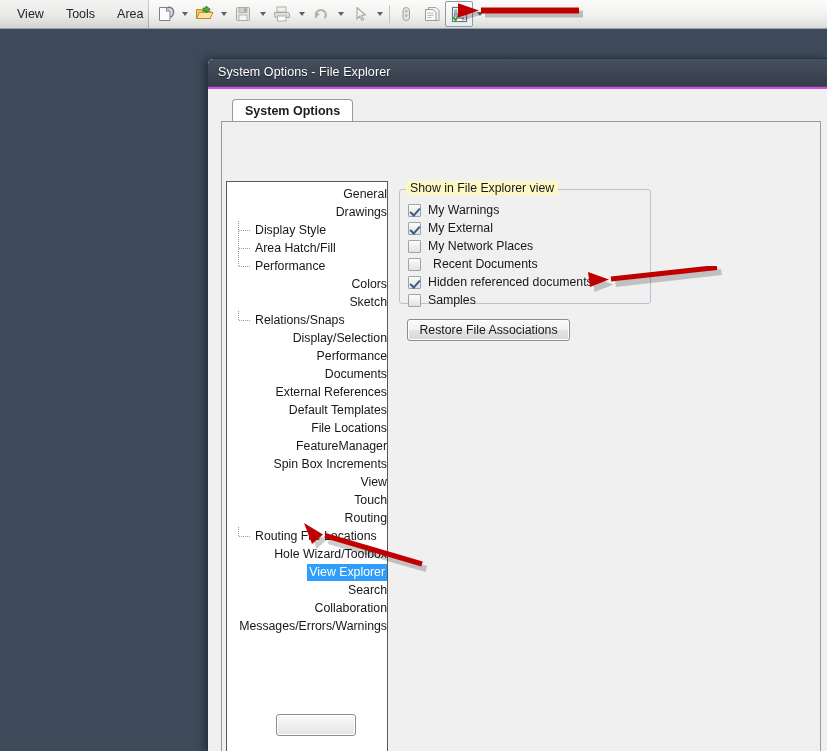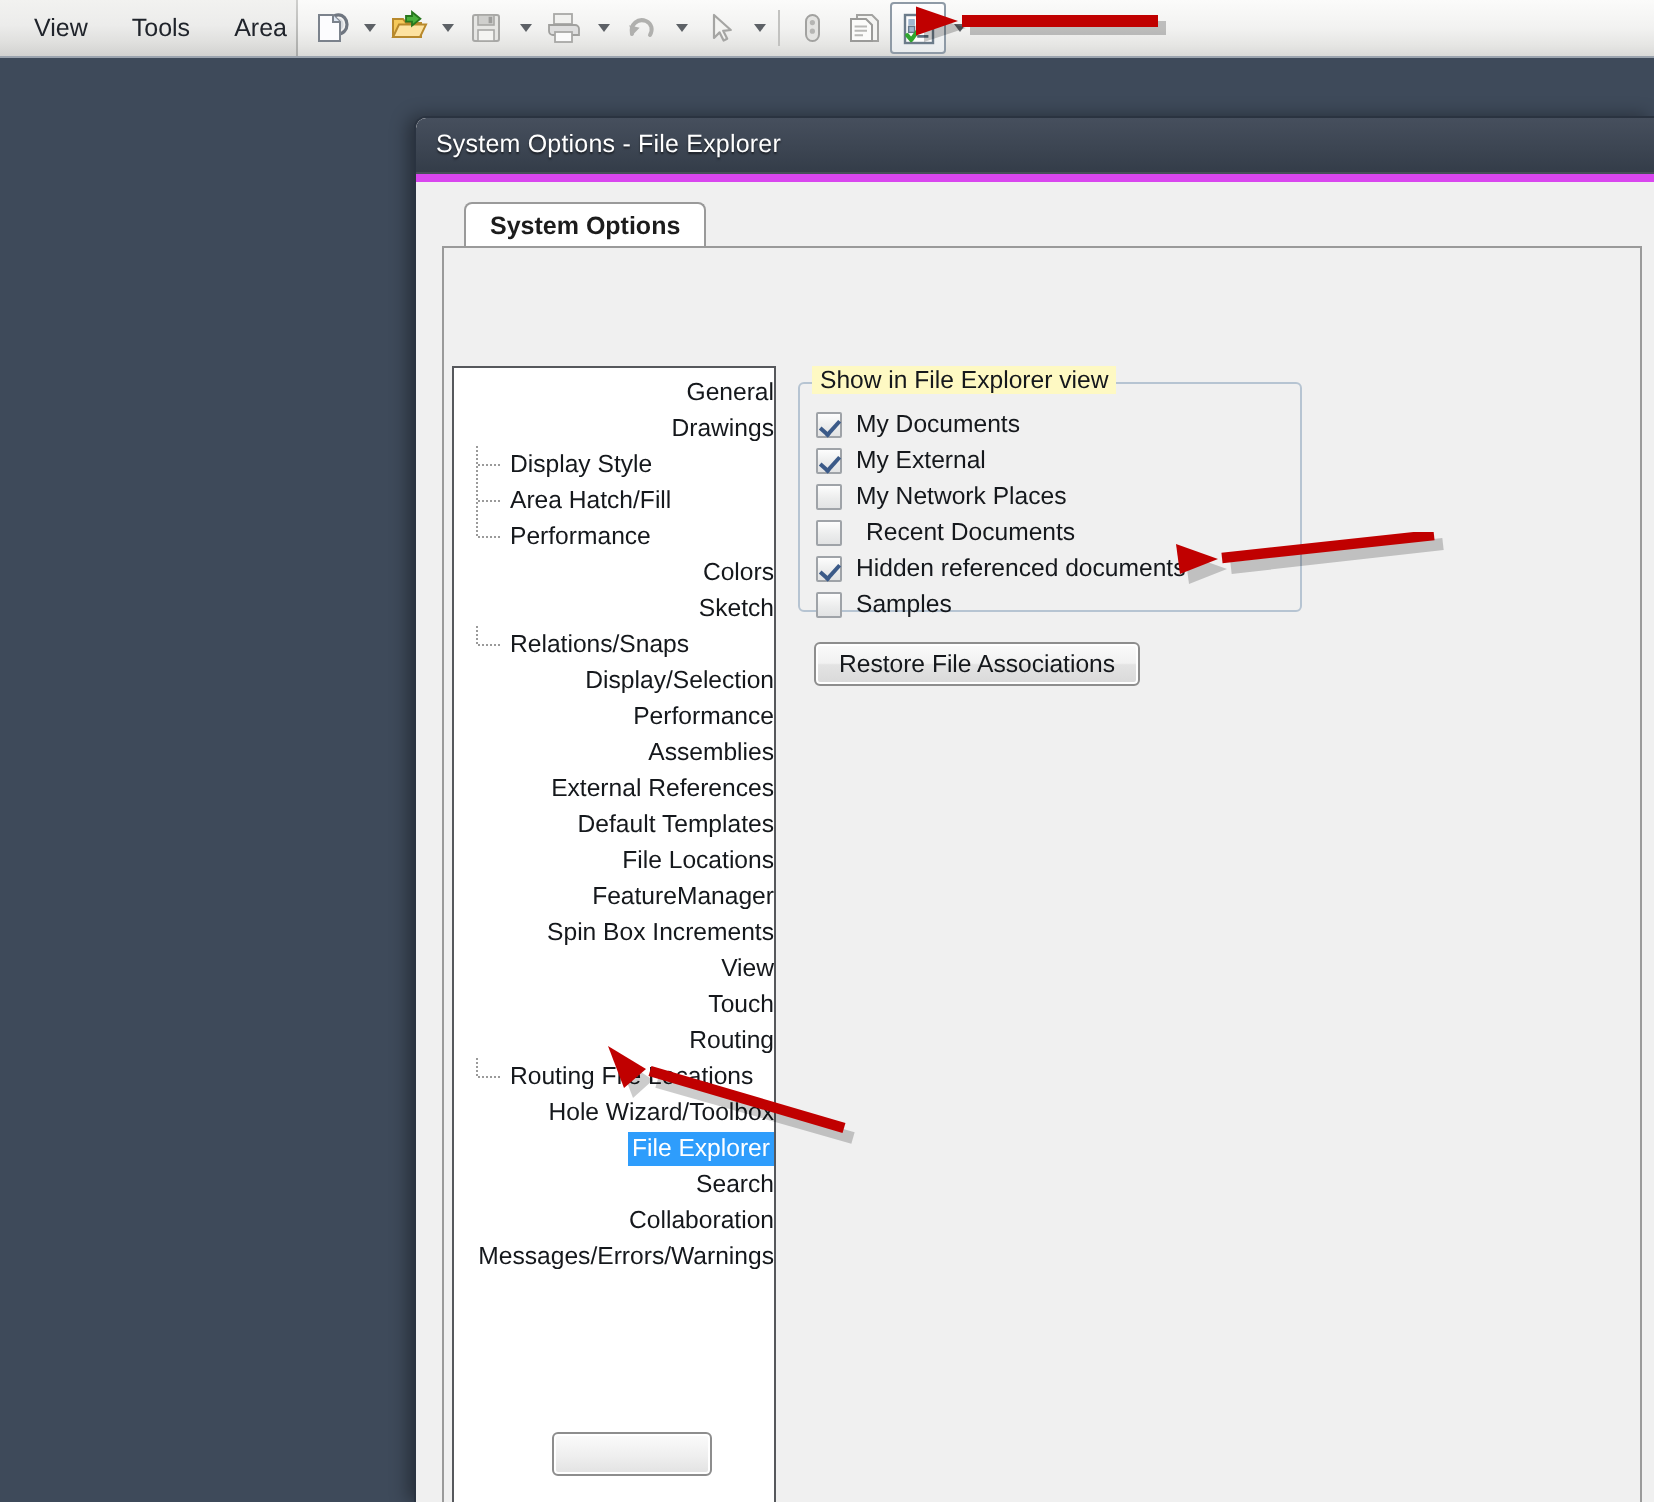--- a/index.html
+++ b/index.html
@@ -123,21 +123,21 @@
     font-size: 12.5px;
     color: #ffffff;
     text-shadow: 0 1px 1px rgba(0,0,0,0.55);
     letter-spacing: 0.1px;
   }
   #dialog-body {
     position: absolute;
     left: 0; top: 28px;
     width: 620px; height: 493px;
     background: #f0f0f0;
-    border-top: 4px solid #d946ef;
+    border-top: 2px solid #d946ef;
     box-sizing: border-box;
   }
 
   
   #tabstrip {
     position: absolute;
     left: 13px; top: 10px;
     width: 600px; height: 23px;
   }
   #tab-system-options {
@@ -463,47 +463,47 @@
             <span class="hline"></span>
           </span><span class="label-box">Performance</span></div>
         <div class="tree-item level0"><span class="label-box">Colors</span></div>
         <div class="tree-item level0"><span class="label-box">Sketch</span></div>
         <div class="tree-item level1"><span class="tree-connector last">
             <span class="vline"></span>
             <span class="hline"></span>
           </span><span class="label-box">Relations/Snaps</span></div>
         <div class="tree-item level0"><span class="label-box">Display/Selection</span></div>
         <div class="tree-item level0"><span class="label-box">Performance</span></div>
-        <div class="tree-item level0"><span class="label-box">Assemblies</span></div>
+        <div class="tree-item level0"><span class="label-box">Documents</span></div>
         <div class="tree-item level0"><span class="label-box">External References</span></div>
         <div class="tree-item level0"><span class="label-box">Default Templates</span></div>
         <div class="tree-item level0"><span class="label-box">File Locations</span></div>
         <div class="tree-item level0"><span class="label-box">FeatureManager</span></div>
         <div class="tree-item level0"><span class="label-box">Spin Box Increments</span></div>
         <div class="tree-item level0"><span class="label-box">View</span></div>
         <div class="tree-item level0"><span class="label-box">Touch</span></div>
         <div class="tree-item level0"><span class="label-box">Routing</span></div>
         <div class="tree-item level1"><span class="tree-connector last">
             <span class="vline"></span>
             <span class="hline"></span>
           </span><span class="label-box">Routing File Locations</span></div>
         <div class="tree-item level0"><span class="label-box">Hole Wizard/Toolbox</span></div>
-        <div class="tree-item level0 selected"><span class="label-box">File Explorer</span></div>
+        <div class="tree-item level0 selected"><span class="label-box">View Explorer</span></div>
         <div class="tree-item level0"><span class="label-box">Search</span></div>
         <div class="tree-item level0"><span class="label-box">Collaboration</span></div>
         <div class="tree-item level0"><span class="label-box">Messages/Errors/Warnings</span></div>
       </div>
 
     <div id="groupbox-show-in-view"></div>
     <div id="groupbox-legend">Show in File Explorer view</div>
 
     <div id="checkbox-list">
         <div class="checkbox-row" style="top: 112px;">
           <span class="cb checked"></span>
-          <span>My Documents</span>
+          <span>My Warnings</span>
         </div>
         <div class="checkbox-row" style="top: 130px;">
           <span class="cb checked"></span>
           <span>My External</span>
         </div>
         <div class="checkbox-row" style="top: 148px;">
           <span class="cb"></span>
           <span>My Network Places</span>
         </div>
         <div class="checkbox-row" style="top: 166px; gap: 12px;">

